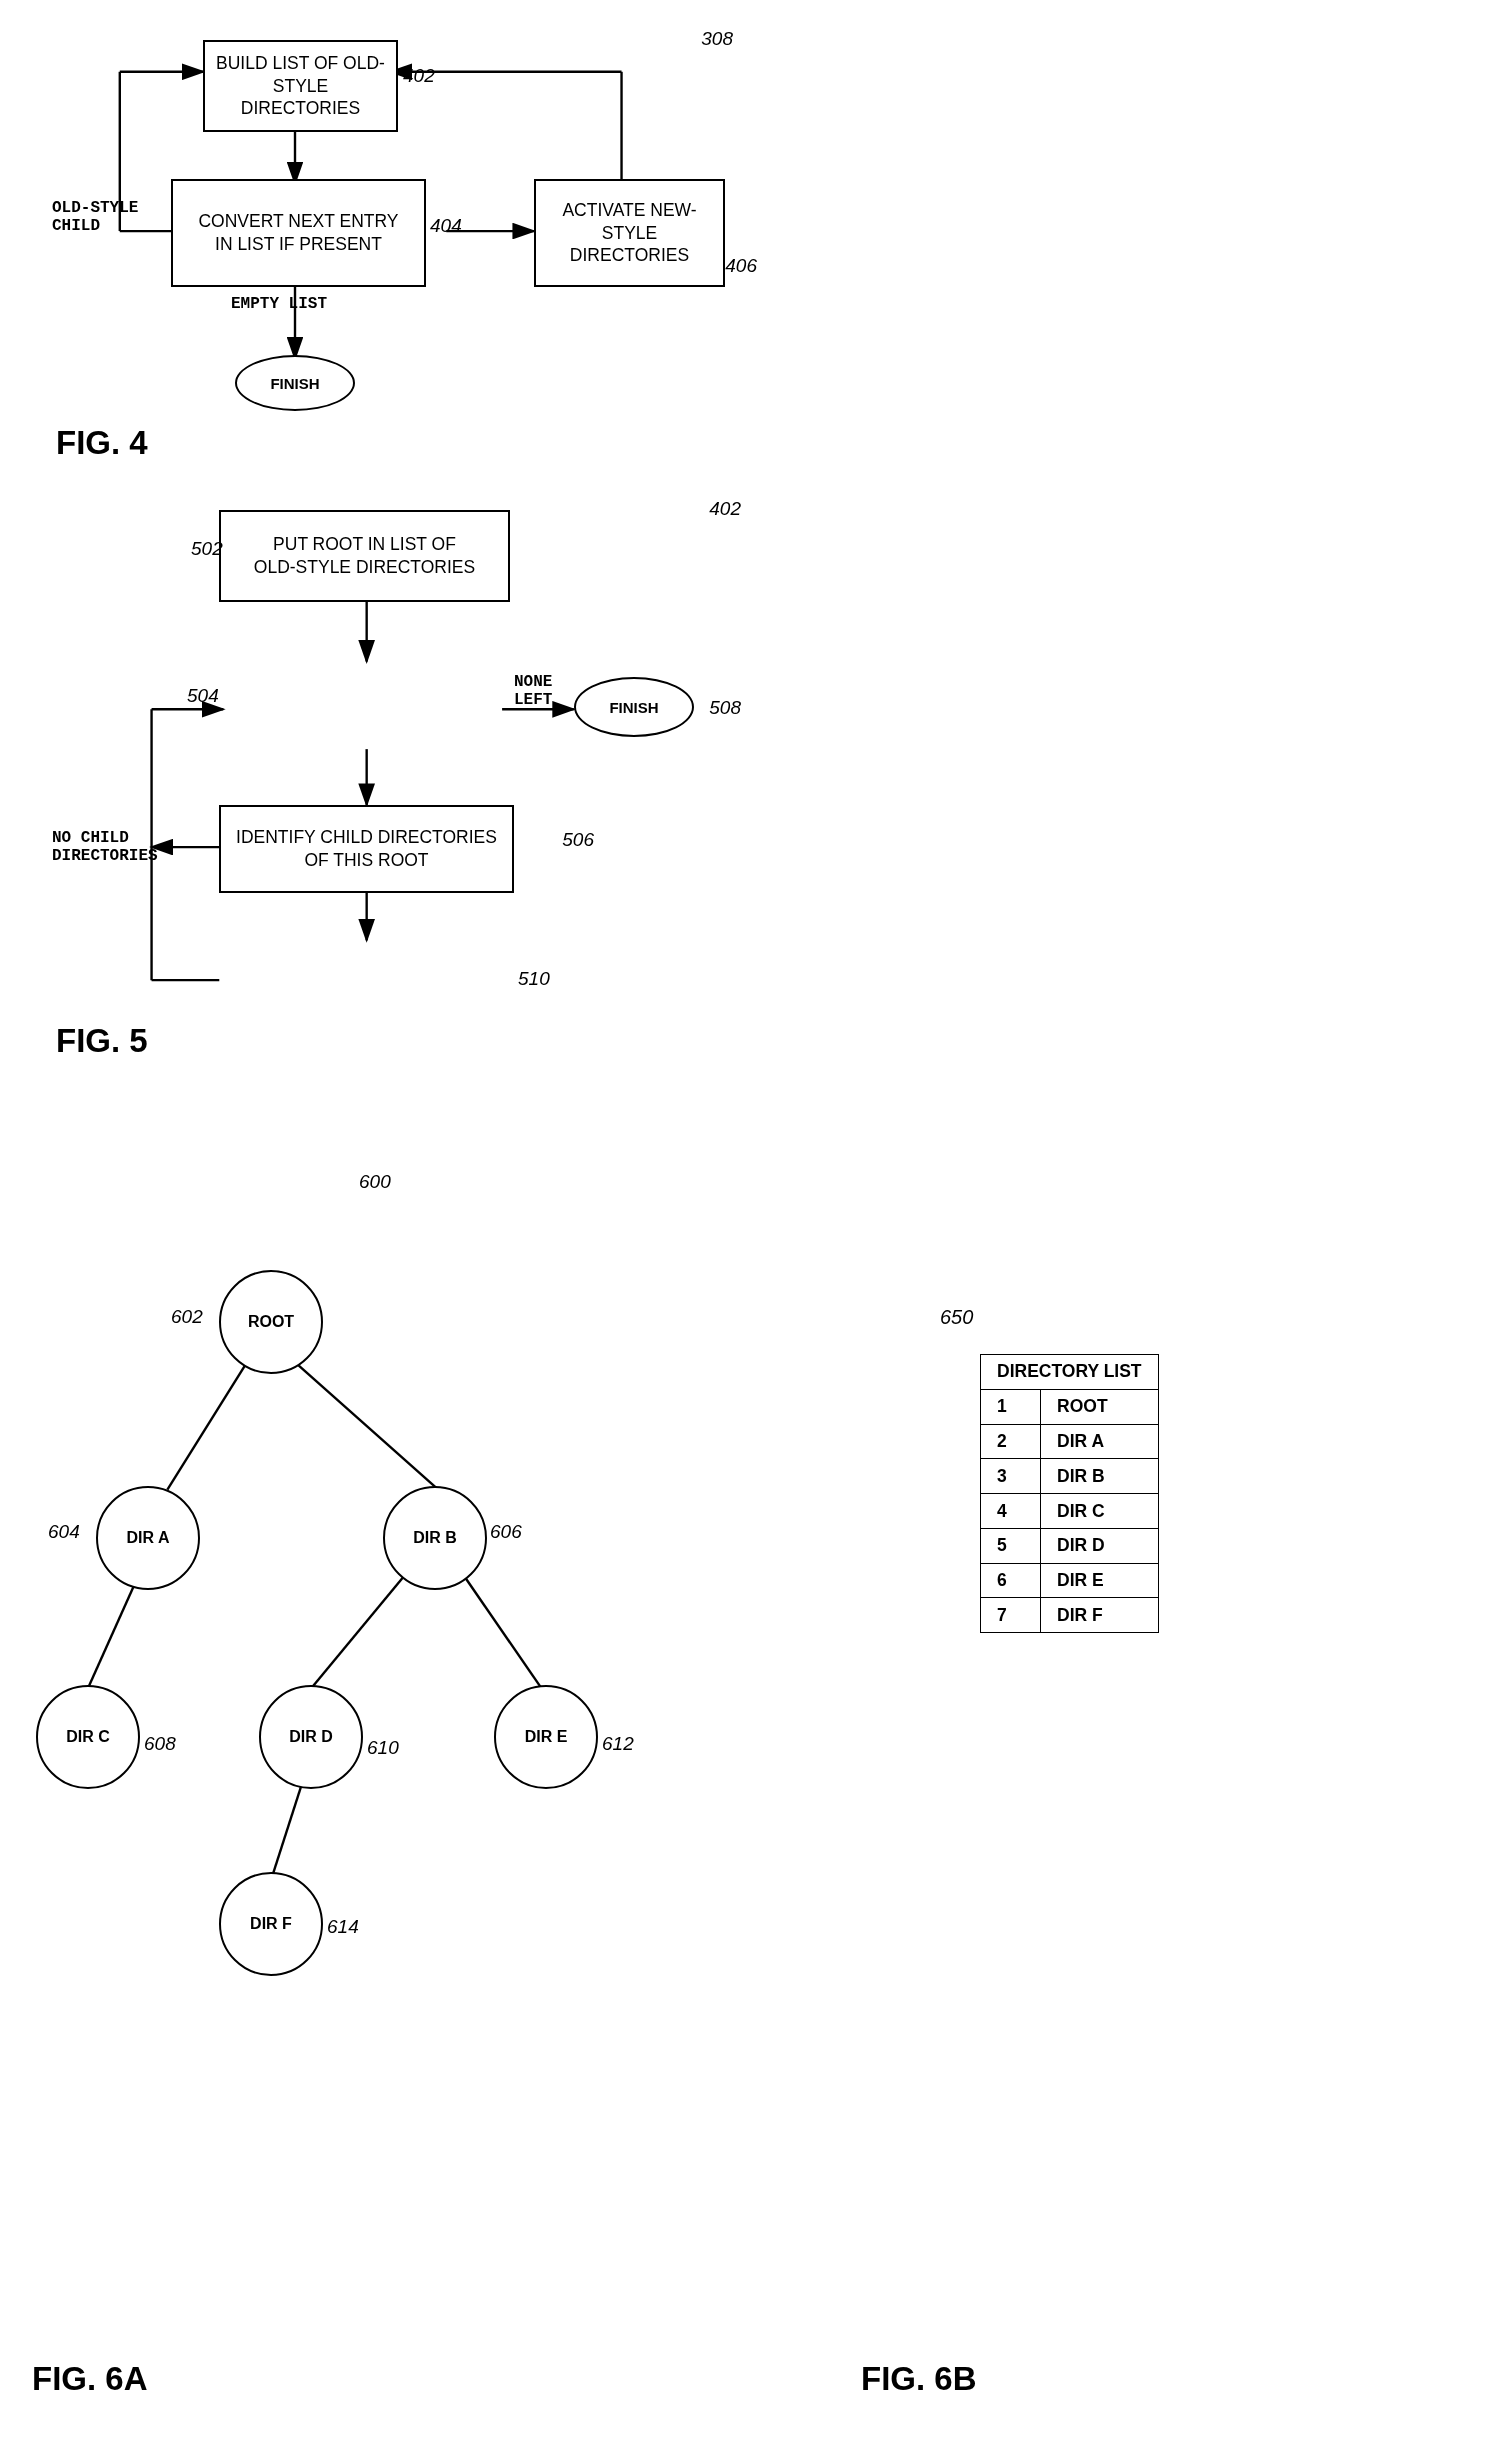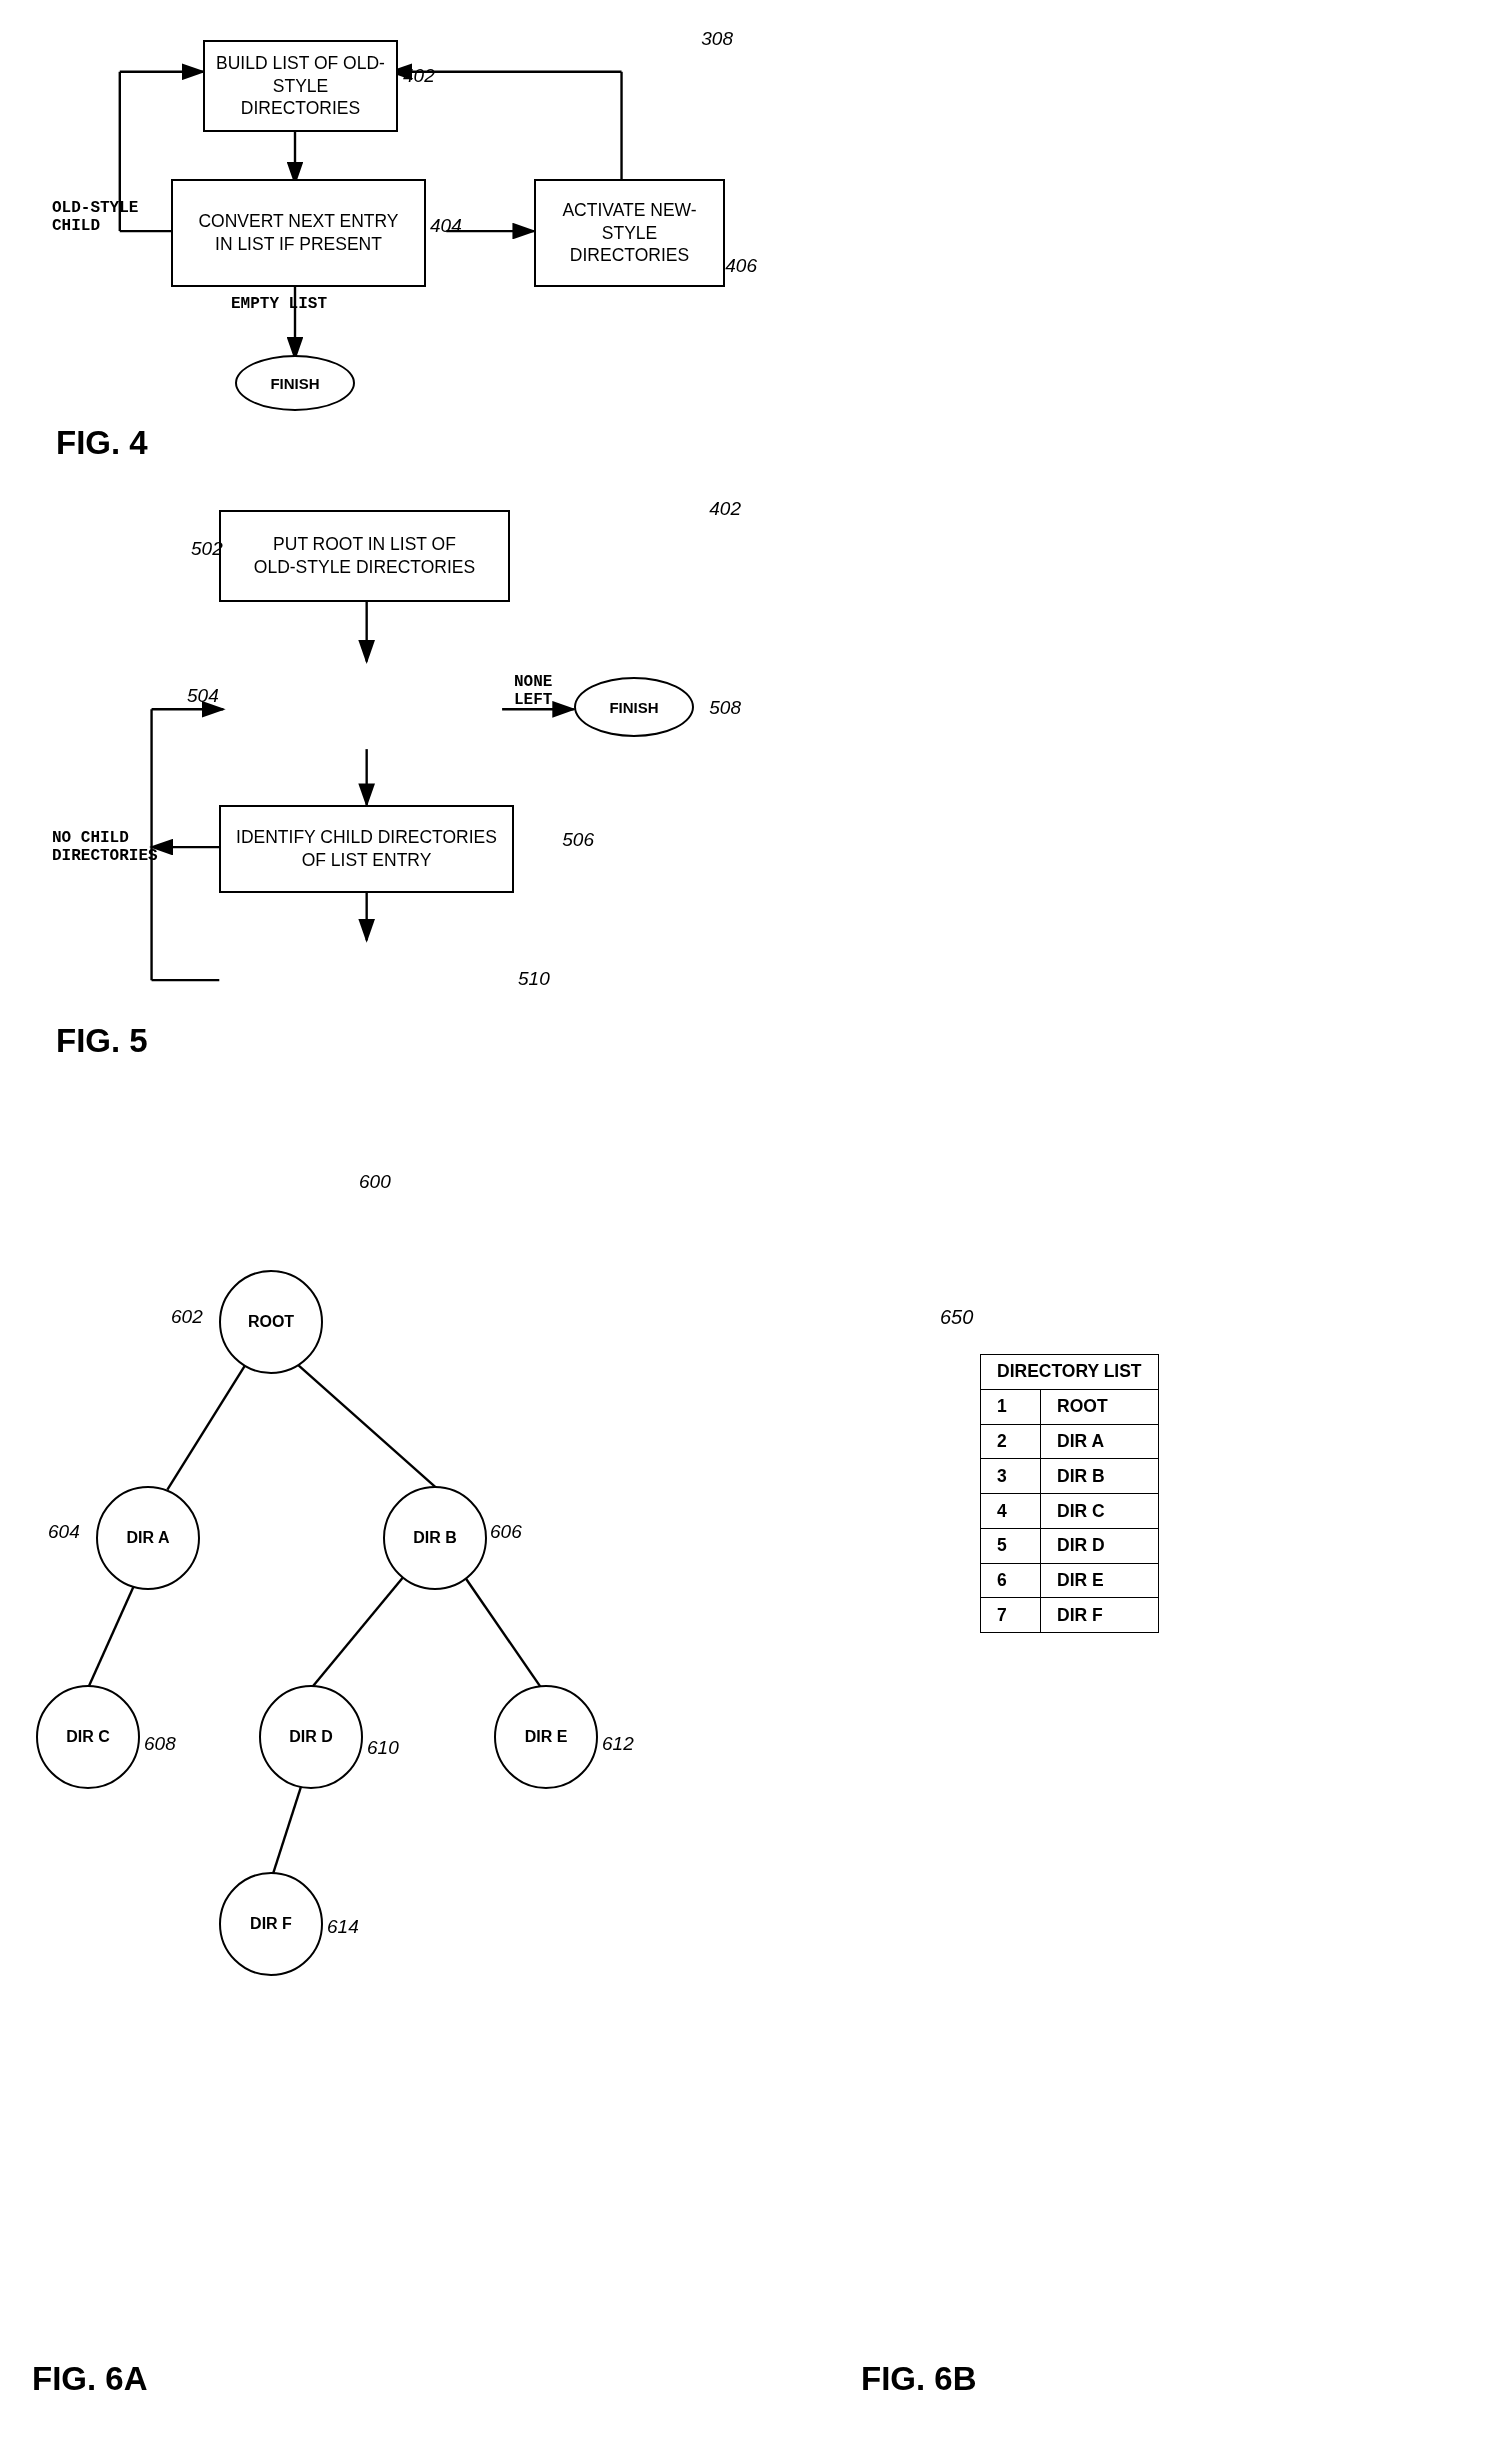--- a/index.html
+++ b/index.html
@@ -256,21 +256,21 @@
 
     <span class="fc-label-text" style="top:179px; left:466px;">NONE<br>LEFT</span>
 
     <div class="fc-oval" style="left:526px; top:183px; width:120px; height:60px;">
       <span>FINISH</span>
     </div>
     <span class="fc-ref" style="top:203px; right:24px;">508</span>
 
     <div class="fc-box" style="left:171px; top:311px; width:295px; height:88px;">
       <span style="white-space:pre-line;">IDENTIFY CHILD DIRECTORIES
-OF LIST ENTRY</span>
+OF THIS ROOT</span>
     </div>
     <span class="fc-ref" style="top:335px; right:171px;">506</span>
 
     <span class="fc-label-text" style="top:335px; left:4px;">NO CHILD<br>DIRECTORIES</span>
 
     <span class="fc-ref" style="top:474px; left:470px;">510</span>
 
     <div class="fig5-label">FIG. 5</div>
   </div>
 

